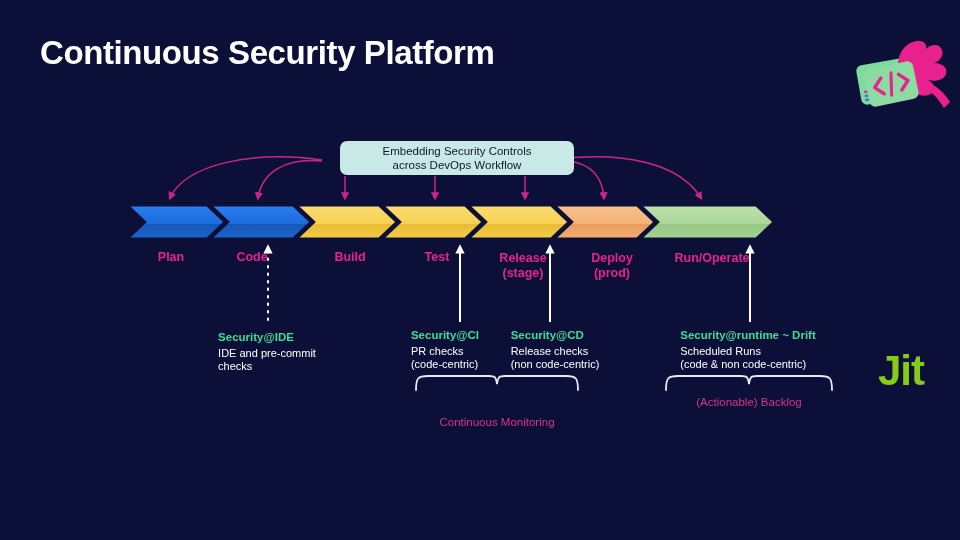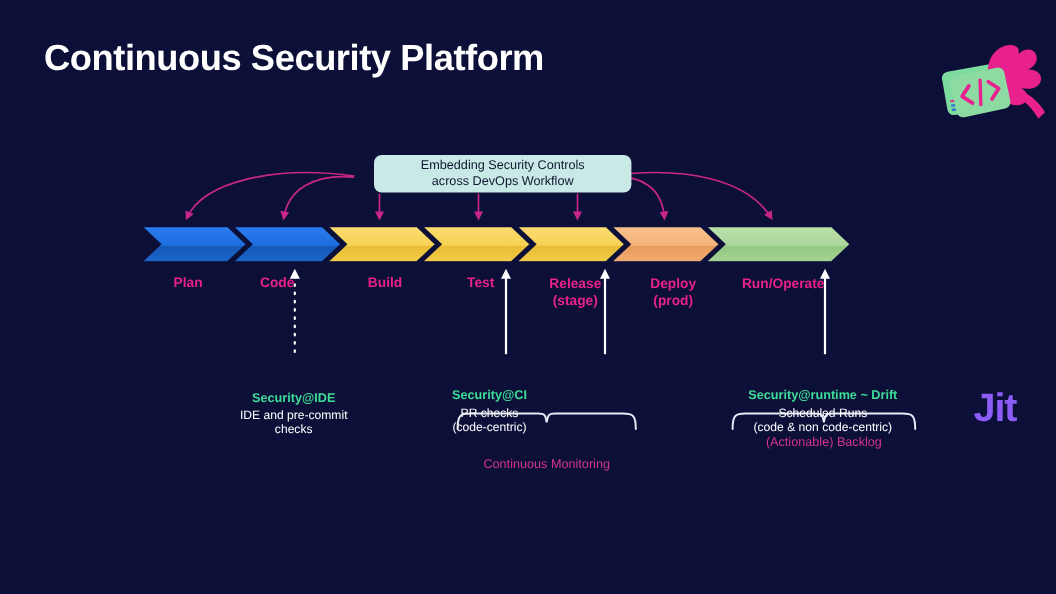--- a/index.html
+++ b/index.html
@@ -60,24 +60,23 @@
     line-height: 15px;
     white-space: nowrap;
     transform: translateX(-50%);
     padding-left: 24px;
   }
   .stage-label .sub { display: block; }
 
   
   .annot {
     position: absolute;
-    text-align: center;
+    text-align: left;
     transform: translateX(-50%);
     line-height: 13.5px;
-    margin-top: 25px;
   }
   .annot .head {
     display: block;
     color: #3ddc97;
     font-weight: bold;
     font-size: 11.5px;
     margin-bottom: 2px;
     white-space: nowrap;
   }
   .annot .body {
@@ -94,22 +93,22 @@
     font-size: 11.5px;
     text-align: center;
     transform: translateX(-50%);
     white-space: nowrap;
   }
 
   
   #jit-wordmark {
     position: absolute;
     right: 36px; bottom: 22px;
-    color: #8b5cf6;
-    font-size: 36px;
+    color: #84cc16;
+    font-size: 42px;
     font-weight: bold;
     letter-spacing: -1px;
     line-height: 46px;
   }
   #jit-emblem {
     position: absolute;
     left: 848px; top: 30px;
     width: 104px; height: 84px;
   }
 </style>
@@ -262,20 +261,25 @@
     <span class="body">IDE and pre-commit</span>
     <span class="body">checks</span>
   </div>
 
   <div class="annot" style="left:445px; top:329px;">
     <span class="head">Security@CI</span>
     <span class="body">PR checks</span>
     <span class="body">(code-centric)</span>
   </div>
 
+  <div class="annot" style="left:555px; top:329px;">
+    <span class="head">Security@CD</span>
+    <span class="body">Release checks</span>
+    <span class="body">(non code-centric)</span>
+  </div>
 
   <div class="annot" style="left:748px; top:329px;">
     <span class="head">Security@runtime ~ Drift</span>
     <span class="body">Scheduled Runs</span>
     <span class="body">(code &amp; non code-centric)</span>
   </div>
 
   <div class="brace-caption" style="left:497px; top:416px;">Continuous Monitoring</div>
   <div class="brace-caption" style="left:749px; top:396px;">(Actionable) Backlog</div>
 

